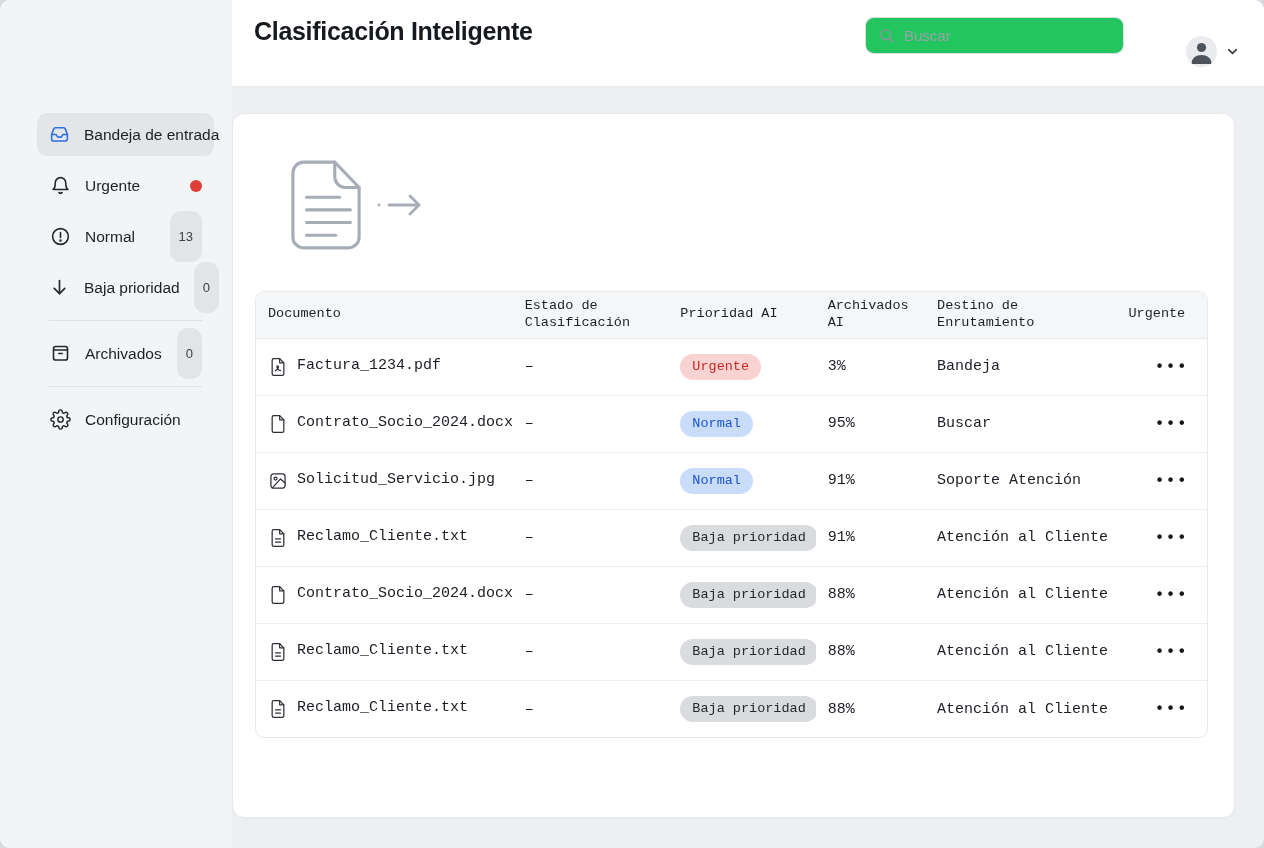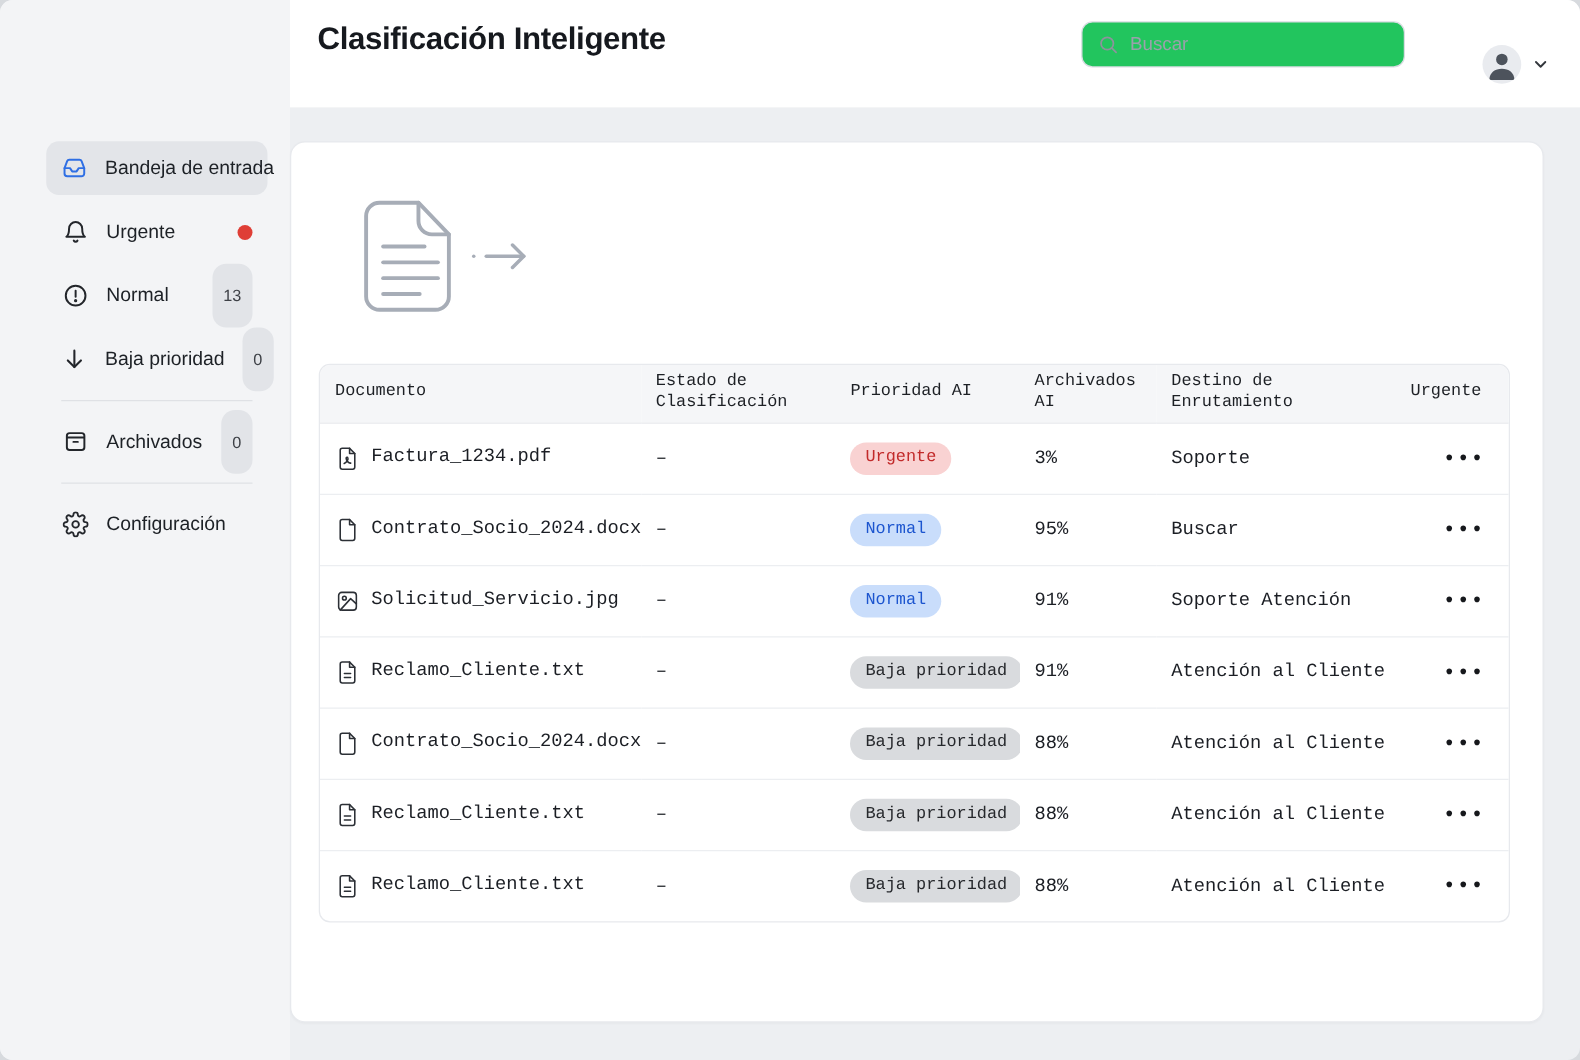--- a/index.html
+++ b/index.html
@@ -212,21 +212,21 @@
                           <polyline points="14 2 14 7 19 7"></polyline>
                           <path d="M8.8 16.5c2.6-1.1 4.1-3.8 3.6-5.3-.3-1-1.7-.8-1.7.4 0 2 2.3 4.9 4.4 4.6"></path>
                         </svg>
                       </span>
                       <span>Factura_1234.pdf</span>
                     </div>
                   </td>
                   <td><span>–</span></td>
                   <td><span class="badge urgent">Urgente</span></td>
                   <td><span>3%</span></td>
-                  <td><span>Soporte</span></td>
+                  <td><span>Bandeja</span></td>
                   <td class="actions"><button class="actions-btn">•••</button></td>
                 </tr>
                 <tr>
                   <td>
                     <div class="file-cell">
                       <span class="icon">
                         <svg viewBox="0 0 24 24" fill="none" stroke="currentColor" stroke-width="1.5" stroke-linecap="round" stroke-linejoin="round">
                           <path d="M14 2H7a2 2 0 0 0-2 2v16a2 2 0 0 0 2 2h10a2 2 0 0 0 2-2V7z"></path>
                           <polyline points="14 2 14 7 19 7"></polyline>
                         </svg>

